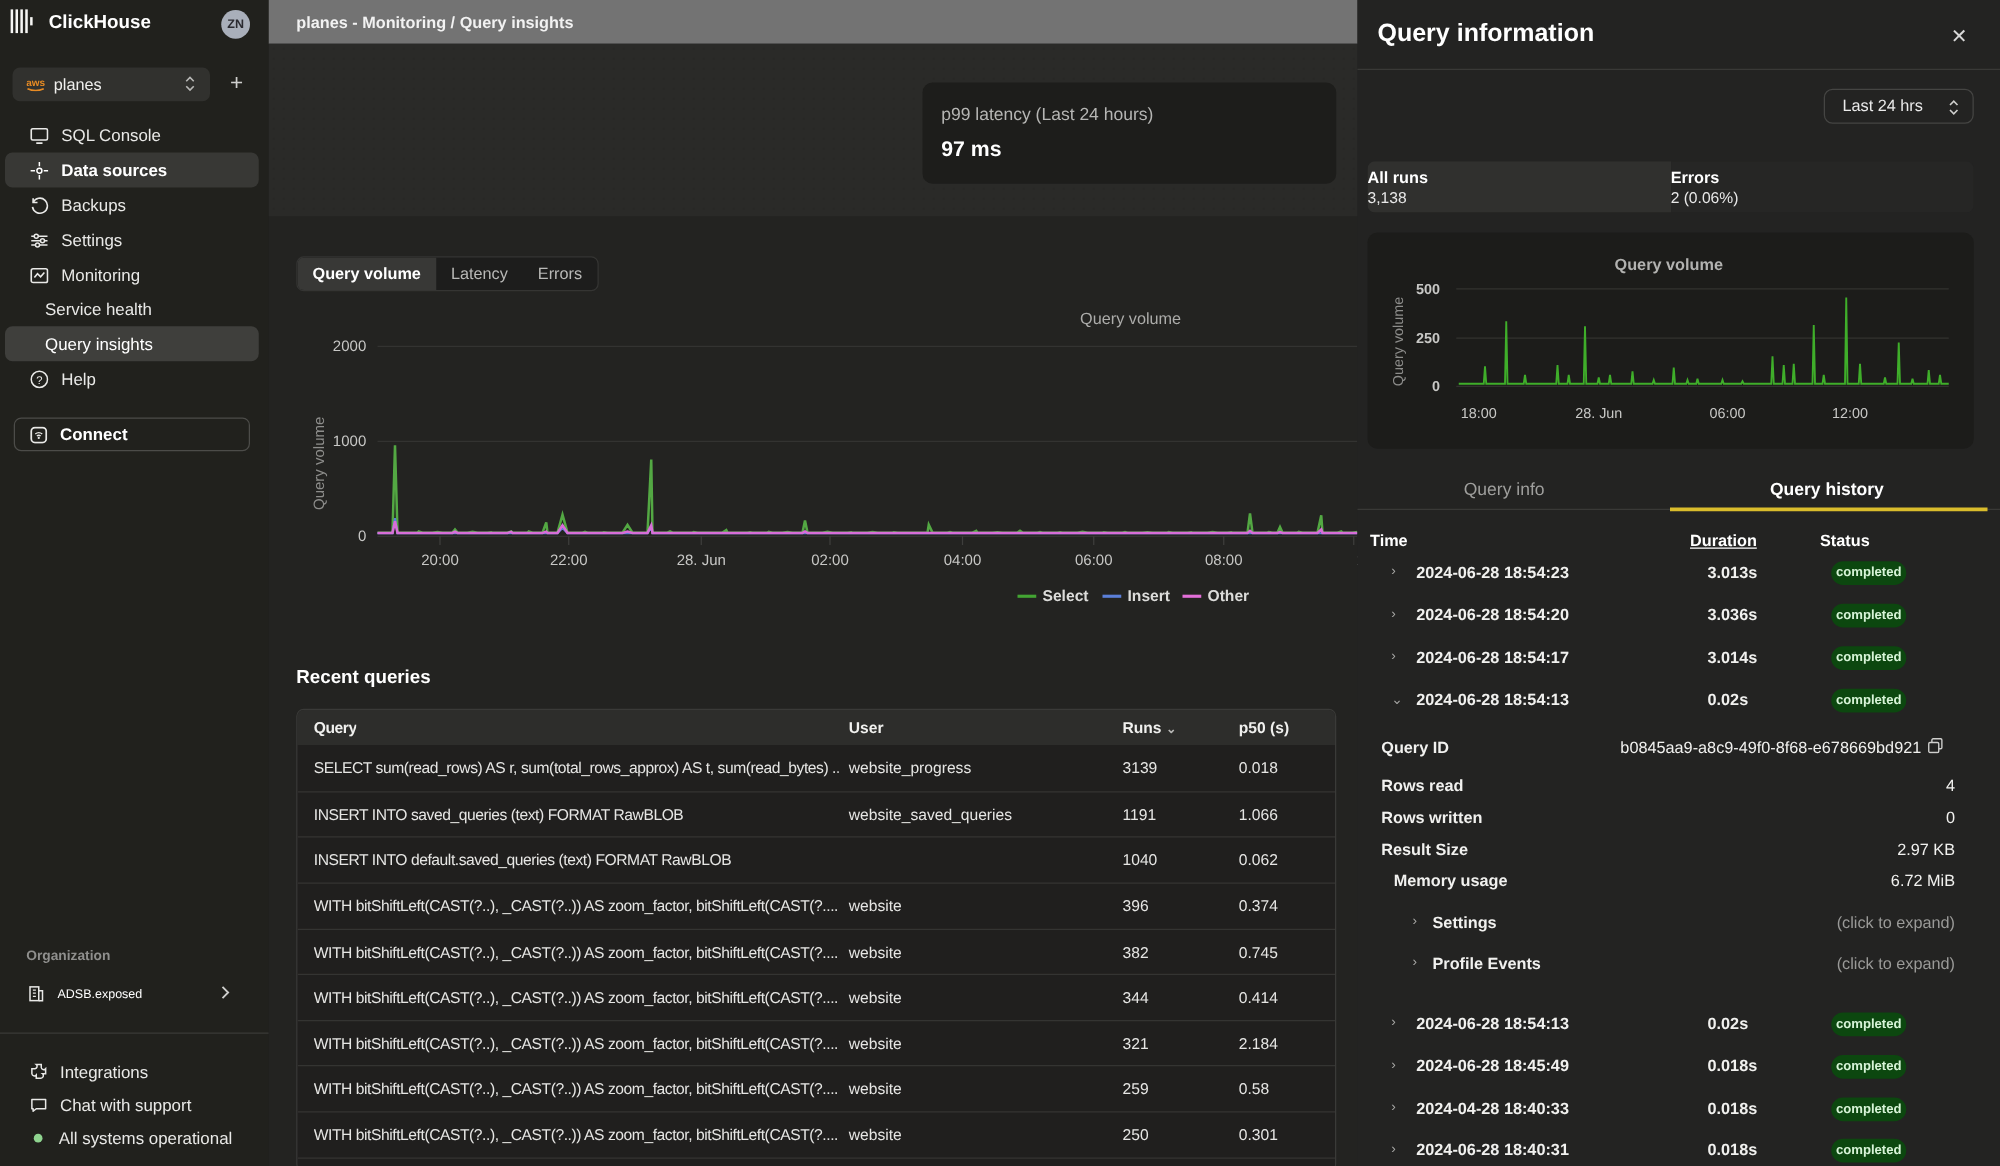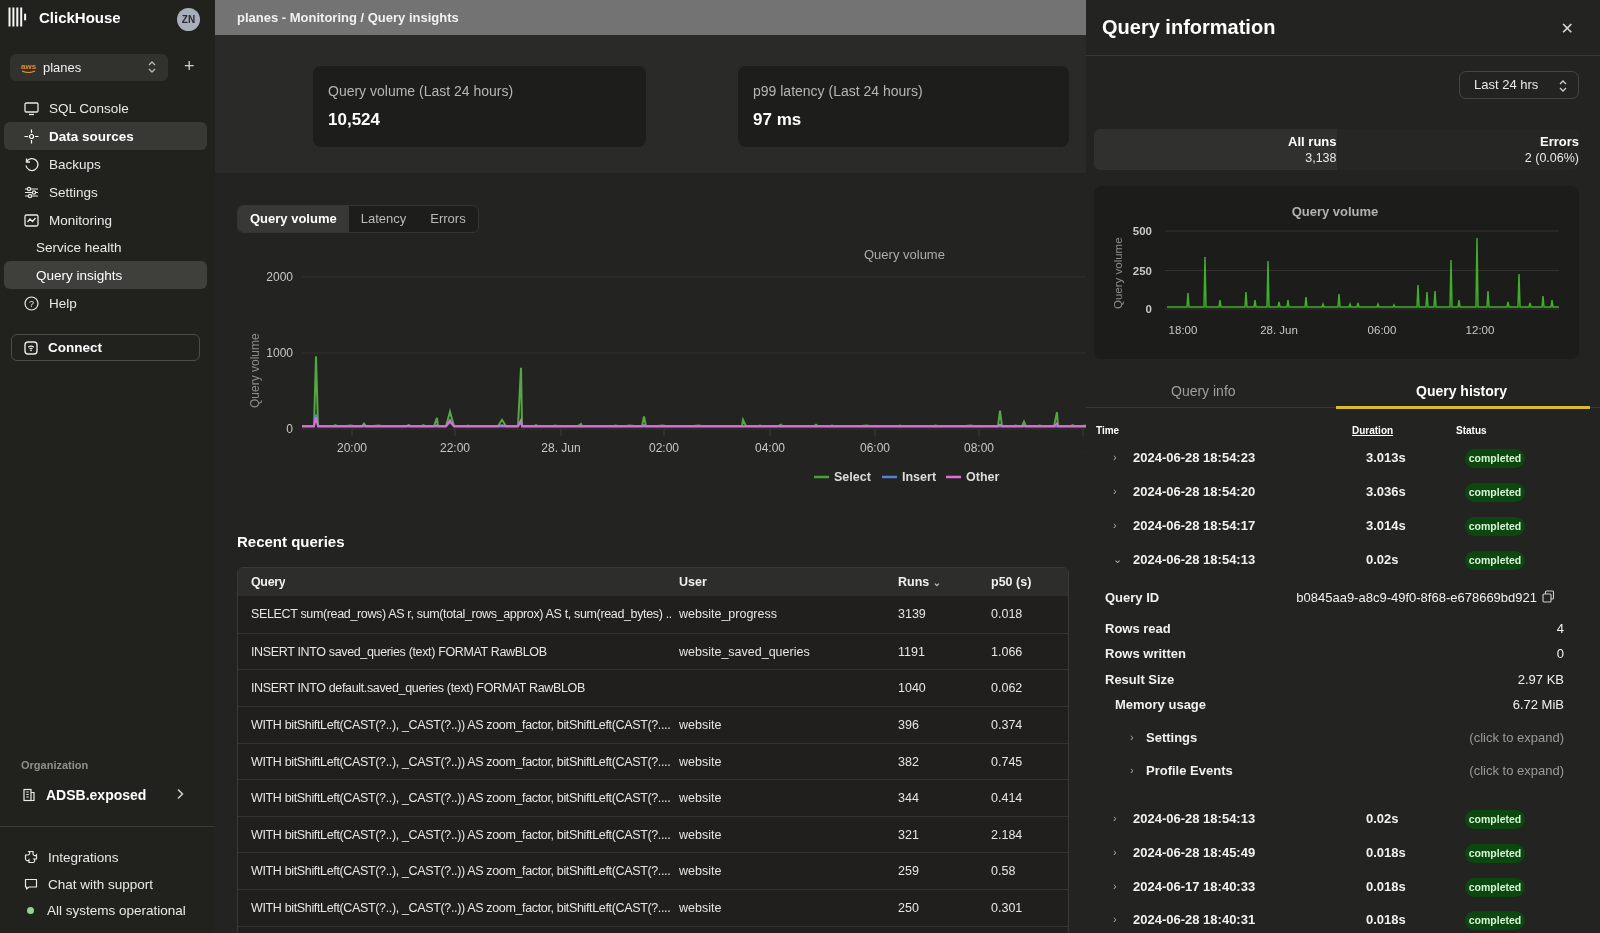--- a/index.html
+++ b/index.html
@@ -31,27 +31,27 @@
 .c2 { position:absolute; left:441px;text-align:right; }
 .c3 { position:absolute; left:660px; }
 .c4 { position:absolute; left:753px; }
 
 #panel { position:absolute; left:1086px; top:0; width:514px; height:933px; background:#232322; }
 #ptitle { position:absolute; left:16px; top:16px; font-size:20px; font-weight:700; color:#fff; }
 #pclose { position:absolute; right:26px; top:19px; color:#d8d8d8; font-size:16px; }
 #phead-border { position:absolute; left:0; top:55px; width:514px; height:1px; background:#393937; }
 #psel { position:absolute; left:373px; top:71px; width:120px; height:28px; border:1px solid #454543; border-radius:7px; color:#eaeaea; font-size:13px; line-height:26px; padding-left:14px; }
 #ptabs { position:absolute; left:8px; top:129px; width:485px; height:41px; border-radius:6px; overflow:hidden; display:flex; }
-#ptabs > div { width:242.5px; text-align:right; padding-top:5px; }
+#ptabs > div { width:242.5px; text-align:left; padding-top:5px; }
 #ptabs .big { font-size:13px; font-weight:700; color:#fff; }
 #ptabs .sm { font-size:12.5px; color:#e8e8e8; margin-top:2px; }
 #pchart { position:absolute; left:8px; top:186px; width:485px; height:173px; background:#1c1c1a; border-radius:8px; }
 #ptabs2 { position:absolute; left:0px; top:378px; width:514px; height:30px; border-bottom:1px solid #393937; }
 
-.hhead { position:absolute; font-size:10px; font-weight:700; color:#fff; }
+.hhead { position:absolute; font-size:13px; font-weight:700; color:#fff; }
 .hrow-time { position:absolute; left:47px; font-size:13px; font-weight:600; color:#f1f1ef; }
 .hrow-dur { position:absolute; left:280px; font-size:13px; font-weight:600; color:#f1f1ef; }
 .badge { position:absolute; left:379px; width:60px; height:19px; background:#0c470f; border-radius:10px; color:#d7f4d7; font-size:10.5px; font-weight:600; text-align:center; line-height:19px; }
 .chev { position:absolute; left:27px; color:#a8a8a6; font-size:11px; }
 .dlabel { position:absolute; left:19px; font-size:13px; font-weight:600; color:#f1f1ef; }
 .dval { position:absolute; right:36px; font-size:13px; color:#f1f1ef; text-align:right; }
 .dmut { color:#9a9a98; font-weight:400; }
 </style>
 </head>
 <body>
@@ -138,21 +138,21 @@
       Connect
     </div>
 
     <div class="abs" style="left:21px;top:759px;font-size:11px;font-weight:700;color:#8f8f8d;">Organization</div>
     <div class="navitem" style="left:22px;top:781px;">
       <svg width="14" height="14" viewBox="0 0 14 14">
           <rect x="2" y="1.5" width="7" height="11" stroke="#e9e9e7" stroke-width="1.2" fill="none"></rect>
           <path d="M9 4.5 H12 V12.5 H9" stroke="#e9e9e7" stroke-width="1.2" fill="none"></path>
           <path d="M4.3 4 H6.7 M4.3 6.5 H6.7 M4.3 9 H6.7" stroke="#e9e9e7" stroke-width="1"></path>
         </svg>
-      <b style="font-weight:700;color:#fff;font-size:14px;">ADSB.exposed</b>
+      <b style="font-weight:400;color:#fff;font-size:10px;">ADSB.exposed</b>
     </div>
     <svg class="abs" style="left:176px;top:788px" width="8" height="12" viewBox="0 0 8 12">
         <path d="M2 1.5 L6.5 6 L2 10.5" stroke="#cfcfcd" stroke-width="1.5" fill="none"></path>
       </svg>
     <div class="abs" style="left:0;top:826px;width:215px;height:1px;background:#3a3a37;"></div>
     <div class="navitem" style="left:24px;top:843px;font-weight:400;">
       <svg width="14" height="14" viewBox="0 0 14 14">
           <path d="M5 1.5 H9 V4 A2 2 0 0 0 12.5 5 V9 H10 A2 2 0 0 1 9 12.5 H5 V10 A2 2 0 0 1 1.5 9 V5 H4 A2 2 0 0 0 5 1.5 Z" stroke="#e9e9e7" stroke-width="1.2" fill="none"></path>
         </svg>
       Integrations
@@ -165,24 +165,20 @@
     </div>
     <div class="navitem" style="left:24px;top:896px;font-weight:400;">
       <span style="width:7px;height:7px;border-radius:50%;background:#8fd48f;display:inline-block;margin:0 3px;"></span>
       All systems operational
     </div>
   </div>
 
   <div id="main">
     <div id="topbar">planes - Monitoring / Query insights</div>
     <div id="hero">
-      <div class="card" style="left:98px;width:333px;">
-        <div class="t">Query volume (Last 24 hours)</div>
-        <div class="v">10,524</div>
-      </div>
       <div class="card" style="left:523px;width:331px;text-align:center;">
         <div class="t">p99 latency (Last 24 hours)</div>
         <div class="v">97 ms</div>
       </div>
     </div>
     <div id="tabs1">
       <div class="tab on">Query volume</div>
       <div class="tab">Latency</div>
       <div class="tab">Errors</div>
     </div>
@@ -395,21 +391,21 @@
 
     <div class="chev" style="top:812px;">›</div>
       <div class="hrow-time" style="top:811px;">2024-06-28 18:54:13</div>
       <div class="hrow-dur" style="top:811px;">0.02s</div>
       <div class="badge" style="top:810px;">completed</div>
     <div class="chev" style="top:846px;">›</div>
       <div class="hrow-time" style="top:845px;">2024-06-28 18:45:49</div>
       <div class="hrow-dur" style="top:845px;">0.018s</div>
       <div class="badge" style="top:844px;">completed</div>
     <div class="chev" style="top:880px;">›</div>
-      <div class="hrow-time" style="top:879px;">2024-06-17 18:40:33</div>
+      <div class="hrow-time" style="top:879px;">2024-04-28 18:40:33</div>
       <div class="hrow-dur" style="top:879px;">0.018s</div>
       <div class="badge" style="top:878px;">completed</div>
     <div class="chev" style="top:913px;">›</div>
       <div class="hrow-time" style="top:912px;">2024-06-28 18:40:31</div>
       <div class="hrow-dur" style="top:912px;">0.018s</div>
       <div class="badge" style="top:911px;">completed</div>
   </div>
 </div>
 
 </body></html>

